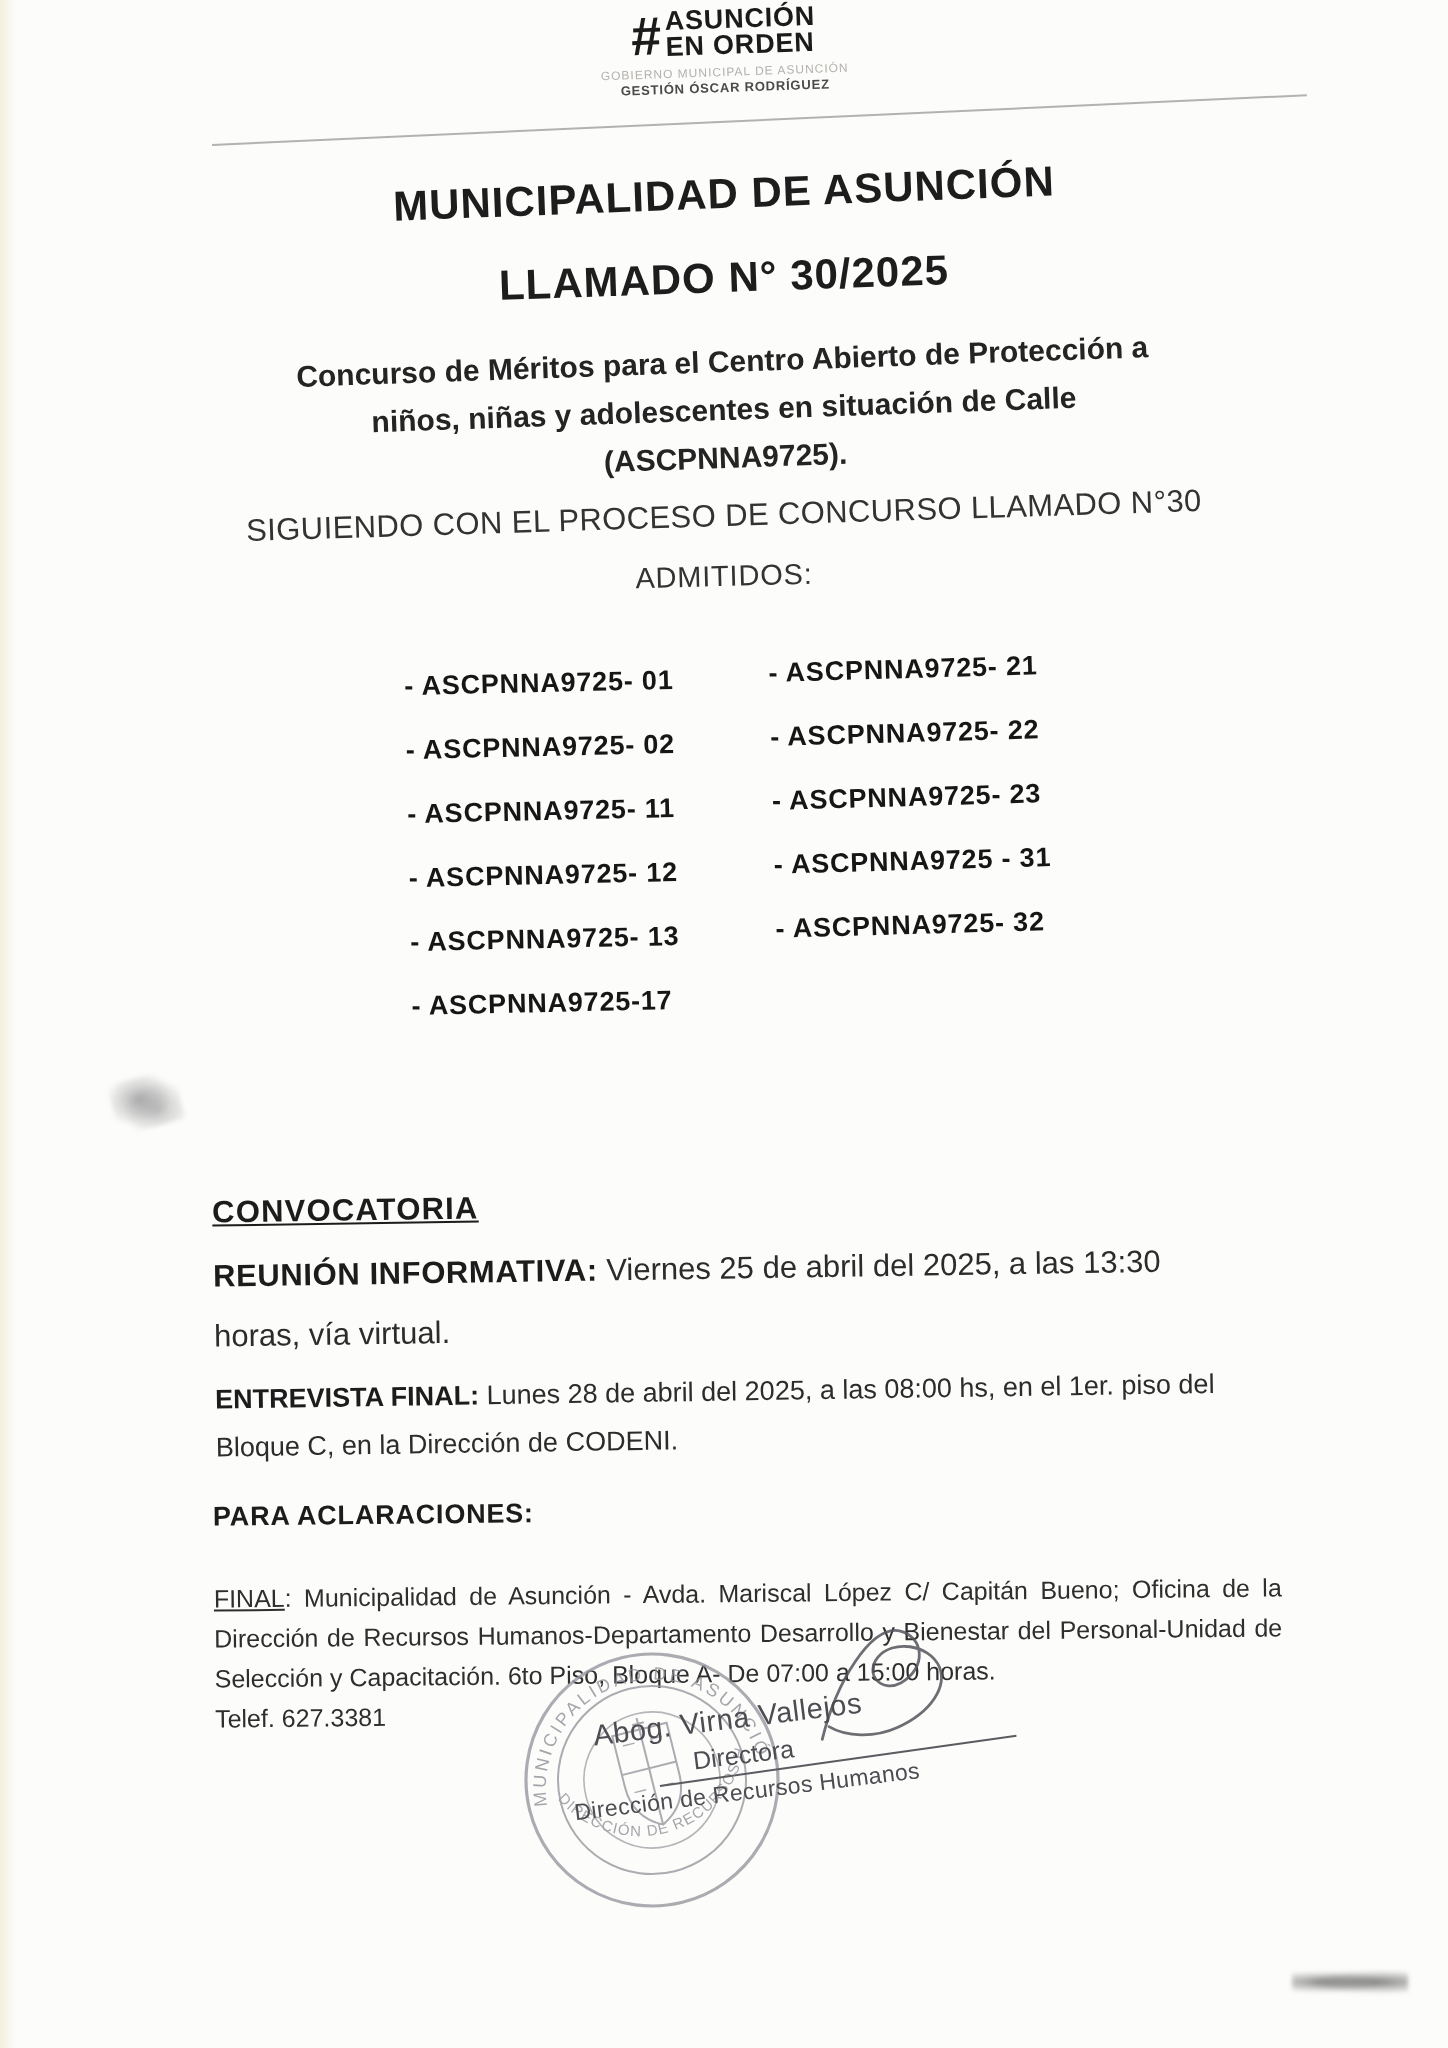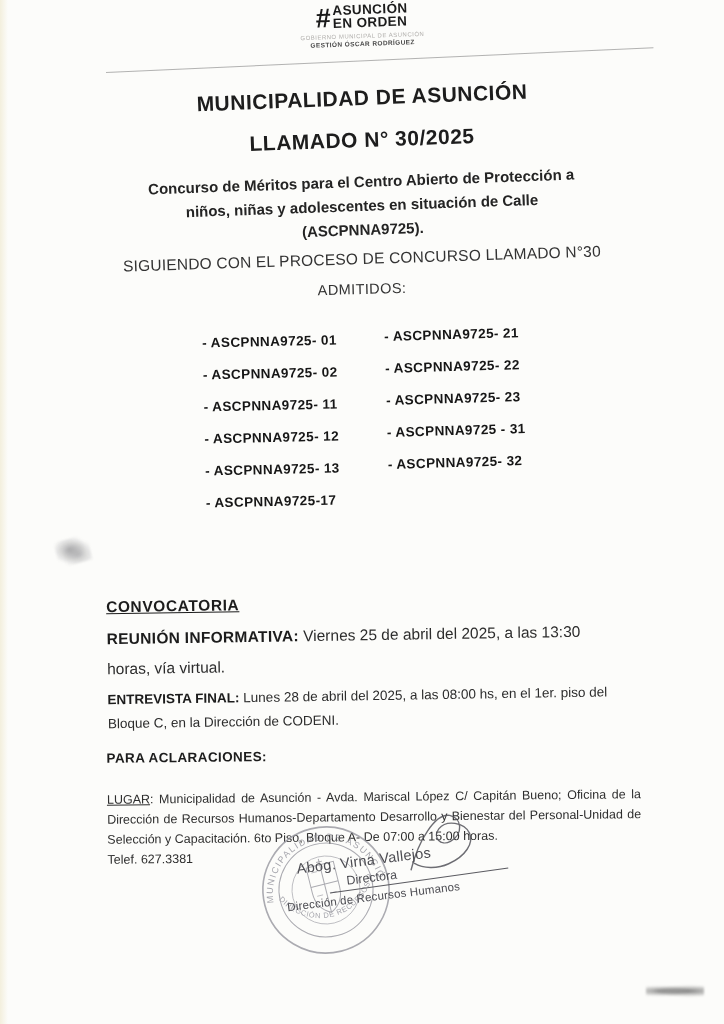--- a/index.html
+++ b/index.html
@@ -125,21 +125,21 @@
     </div>
     <div class="entrevista">
       <span class="lbl">ENTREVISTA FINAL:</span><span> Lunes 28 de abril del 2025, a las 08:00 hs, en el 1er. piso del</span>
       <div>Bloque C, en la Dirección de CODENI.</div>
     </div>
   </div>
 
   <div class="abs aclaraciones">
     <div class="acl-heading">PARA ACLARACIONES:</div>
     <div class="lugar">
-      <span class="lbl">LUGAR</span><span>: Municipalidad de Asunción - Avda. Mariscal López C/ Capitán Bueno; Oficina de la Dirección de Recursos Humanos-Departamento Desarrollo y Bienestar del Personal-Unidad de Selección y Capacitación. 6to Piso, Bloque A- De 07:00 a 15:00 horas.</span>
+      <span class="lbl">FINAL</span><span>: Municipalidad de Asunción - Avda. Mariscal López C/ Capitán Bueno; Oficina de la Dirección de Recursos Humanos-Departamento Desarrollo y Bienestar del Personal-Unidad de Selección y Capacitación. 6to Piso, Bloque A- De 07:00 a 15:00 horas.</span>
     </div>
     <div class="telefono">Telef. 627.3381</div>
   </div>
 
   <svg class="abs stamp" viewBox="0 0 148 148">
     <circle cx="74" cy="74" r="63" fill="none" stroke="#97979f" stroke-width="1.6"></circle>
     <circle cx="74" cy="74" r="47" fill="none" stroke="#97979f" stroke-width="1"></circle>
     <circle cx="74" cy="74" r="34" fill="none" stroke="#a3a3aa" stroke-width=".8"></circle>
     <defs>
       <path id="arcTop" d="M 20,78 A 54,54 0 0 1 128,78"></path>

